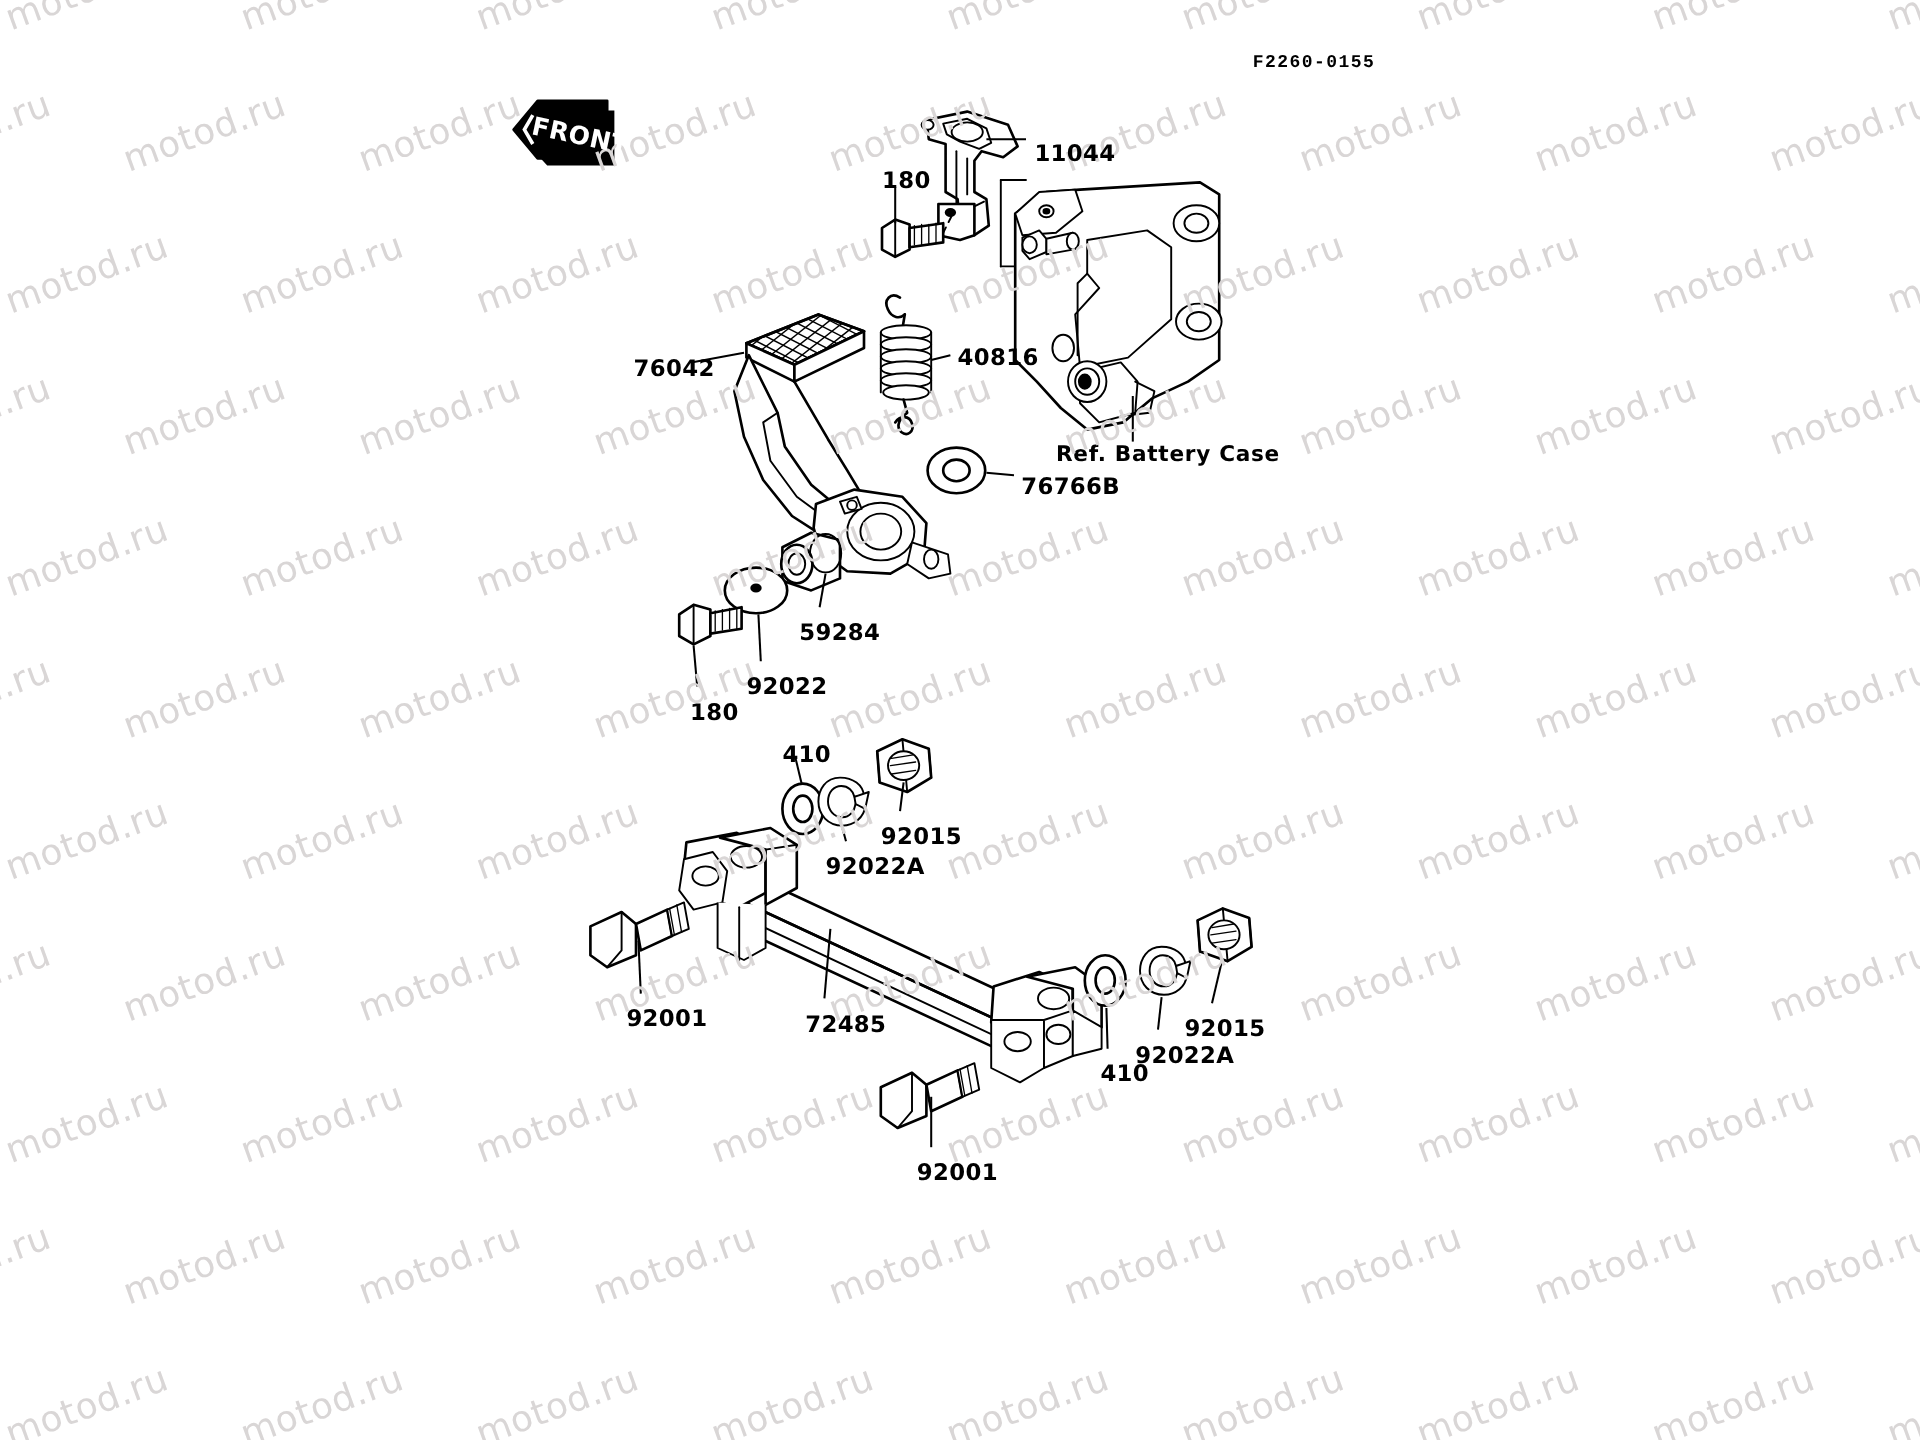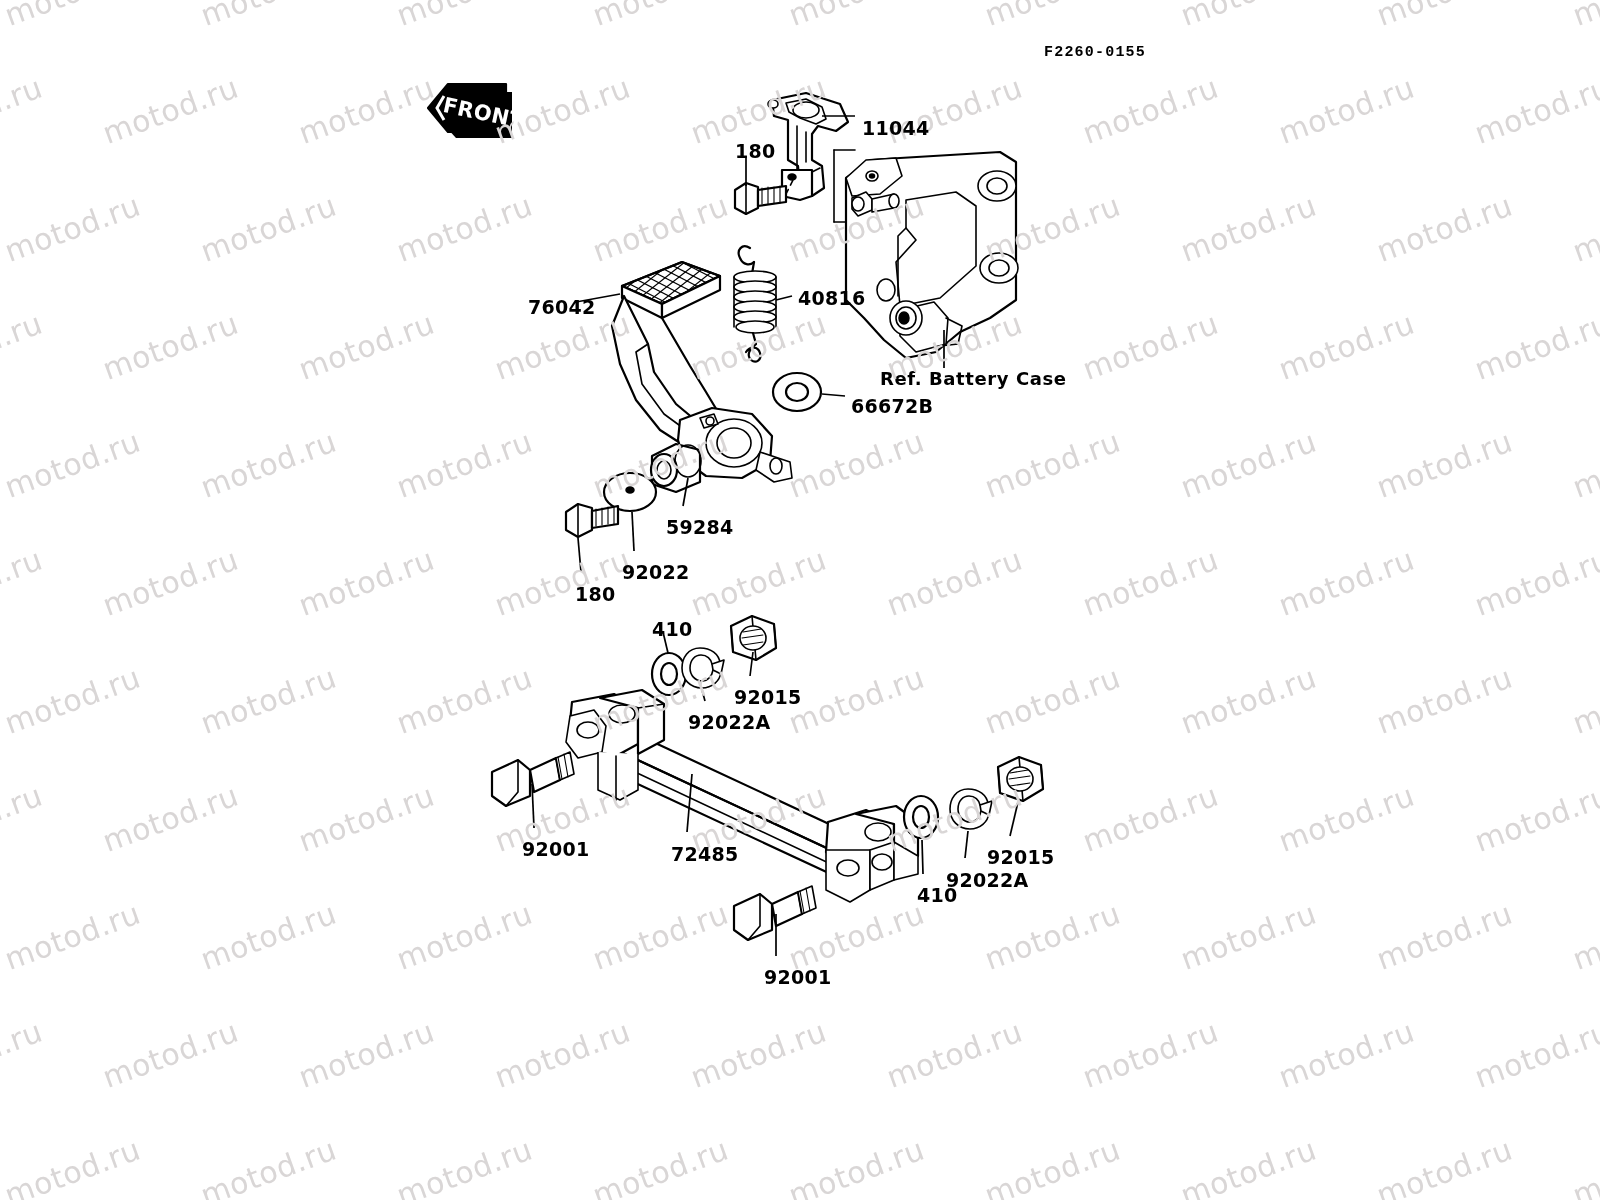--- a/index.html
+++ b/index.html
@@ -482,21 +482,21 @@
         <path d="M776 956 L776 914" class="leader"></path>
       </g>
     </svg>
   </div>
 
   <div id="label-layer">
       <div class="lbl" style="left: 862px; top: 117px;">11044</div>
       <div class="lbl" style="left: 735px; top: 140px;">180</div>
       <div class="lbl" style="left: 798px; top: 287px;">40816</div>
       <div class="lbl" style="left: 528px; top: 296px;">76042</div>
-      <div class="lbl" style="left: 851px; top: 395px;">66672B</div>
+      <div class="lbl" style="left: 851px; top: 395px;">76766B</div>
       <div class="lbl" style="left: 666px; top: 516px;">59284</div>
       <div class="lbl" style="left: 622px; top: 561px;">92022</div>
       <div class="lbl" style="left: 575px; top: 583px;">180</div>
       <div class="lbl" style="left: 652px; top: 618px;">410</div>
       <div class="lbl" style="left: 734px; top: 686px;">92015</div>
       <div class="lbl" style="left: 688px; top: 711px;">92022A</div>
       <div class="lbl" style="left: 522px; top: 838px;">92001</div>
       <div class="lbl" style="left: 671px; top: 843px;">72485</div>
       <div class="lbl" style="left: 917px; top: 884px;">410</div>
       <div class="lbl" style="left: 946px; top: 869px;">92022A</div>

